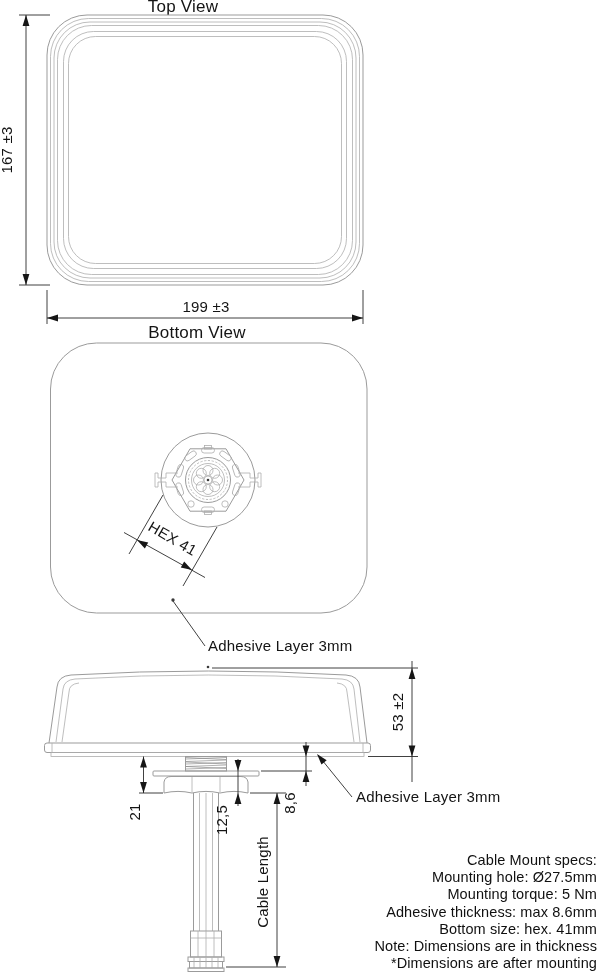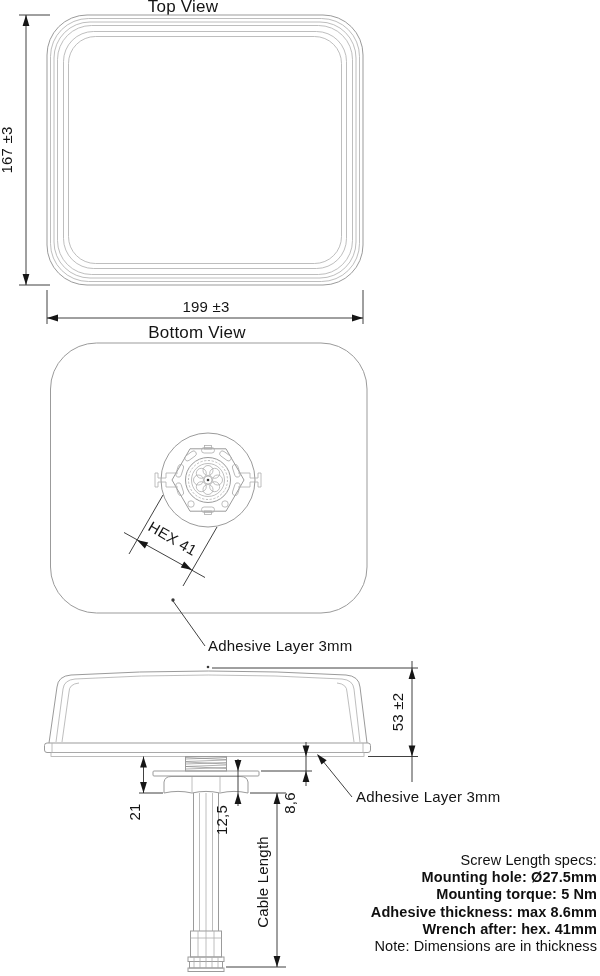--- a/index.html
+++ b/index.html
@@ -12,21 +12,21 @@
   .hatch{stroke:#7d7d7d;stroke-width:.6;fill:none;}
   .dimline{fill:none;stroke:#2b2b2b;stroke-width:.9;}
   .arw{fill:#161616;stroke:none;}
   .dot{fill:#3a3a3a;stroke:none;}
   text{fill:#141414;}
   .lbl{font-size:15px;letter-spacing:.2px;}
   .title{font-size:17px;letter-spacing:.2px;}
   
   .specs{position:absolute;top:852px;right:3px;text-align:right;
          font-size:14.5px;line-height:17.2px;color:#101010;letter-spacing:.1px;}
-  .specs .b{font-weight:bold;text-align:right;}
+  .specs .b{font-weight:normal;text-align:right;}
 </style>
 </head>
 <body>
 
 <div class="canvas">
 <svg width="600" height="976" viewBox="0 0 600 976" xmlns="http://www.w3.org/2000/svg">
   <defs>
     <path id="arw" d="M0,0 L3.4,11 L-3.4,11 Z"></path>
   </defs>
 
@@ -236,20 +236,21 @@
 
     <g>
       <line class="dimline" x1="318" y1="755" x2="352" y2="797"></line>
       <use href="#arw" class="arw" transform="translate(317,754) rotate(-40)"></use>
       <text class="lbl" x="356" y="802" text-anchor="start">Adhesive Layer 3mm</text>
     </g>
   </g>
 </svg>
 
 <div class="specs">
-  <div class="spec-line">Screw Length specs:</div>
+  <div class="spec-line">Cable Mount specs:</div>
   <div class="spec-line b">Mounting hole: Ø27.5mm</div>
   <div class="spec-line b">Mounting torque: 5 Nm</div>
   <div class="spec-line b">Adhesive thickness: max 8.6mm</div>
-  <div class="spec-line b">Wrench after: hex. 41mm</div>
+  <div class="spec-line b">Bottom size: hex. 41mm</div>
   <div class="spec-line">Note: Dimensions are in thickness</div>
+  <div class="spec-line">*Dimensions are after mounting</div>
 </div>
 </div>
 
 </body></html>

